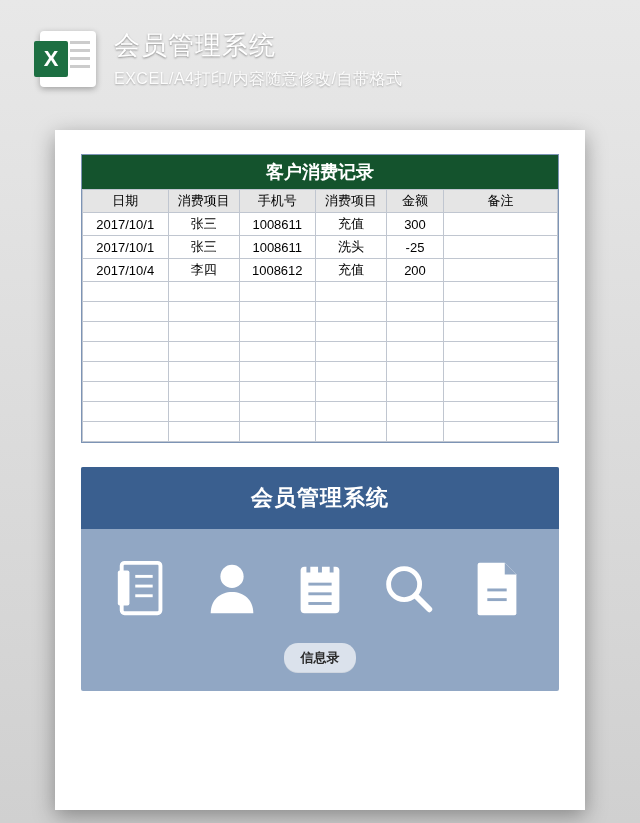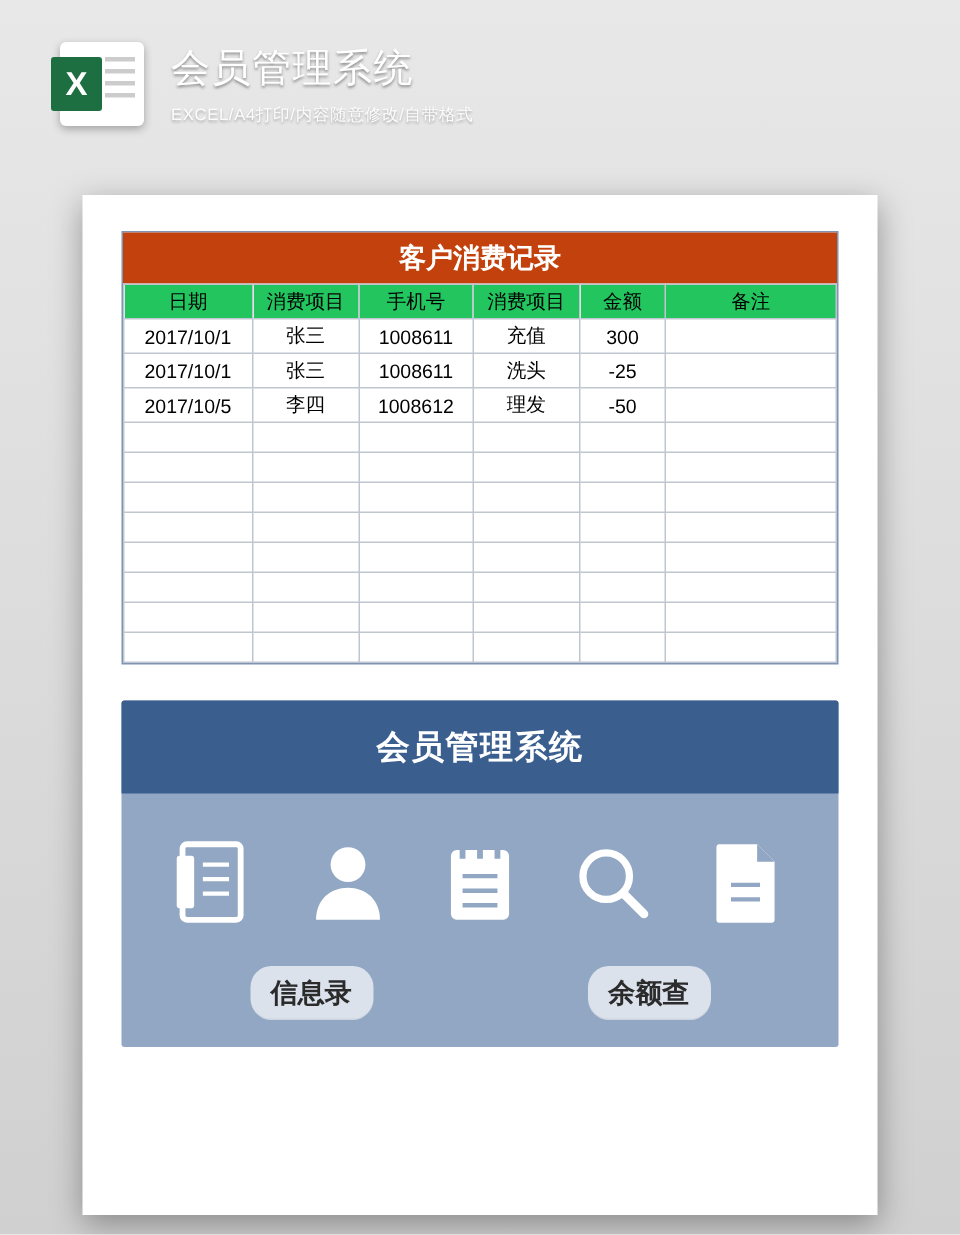--- a/index.html
+++ b/index.html
@@ -25,40 +25,40 @@
     border-radius: 2px; color: #fff;
     display: flex; align-items: center; justify-content: center;
     font-weight: bold; font-size: 22px;
   }
   .excel-icon .lines {
     position: absolute; right: 6px; top: 10px; width: 20px;
   }
   .excel-icon .lines div { height: 3px; background: #ccc; margin-bottom: 5px; }
   .header-text { color: #fff; }
   .header-title { font-size: 26px; font-weight: normal; letter-spacing: 1px; text-shadow: 0 1px 2px rgba(0,0,0,.4); }
-  .header-sub { font-size: 11px; margin-top: 6px; opacity: .9; text-shadow: 0 1px 2px rgba(0,0,0,.3); letter-spacing: 0.5px; }
+  .header-sub { font-size: 16px; margin-top: 6px; opacity: .9; text-shadow: 0 1px 2px rgba(0,0,0,.3); letter-spacing: 0.5px; }
 
   .page {
     position: absolute; left: 50%; transform: translateX(-50%);
     top: 130px; width: 530px; height: 680px;
     background: #fff; box-shadow: 0 6px 20px rgba(0,0,0,.35);
     padding: 24px 26px;
   }
   .table-wrap { border: 1px solid #7d94b5; }
   .table-title {
-    background: #c2410c; color: #fff; text-align: center;
+    background: #14532d; color: #fff; text-align: center;
     font-size: 18px; font-weight: bold; padding: 5px 0;
   }
   table { width: 100%; border-collapse: collapse; table-layout: fixed; }
   th, td {
     border: 1px solid #c0c6d0; font-size: 13px;
     padding: 2px 4px; height: 20px; text-align: center;
     white-space: nowrap; overflow: hidden;
   }
-  th { font-weight: normal; background: #22c55e; font-family: Liberation Mono, monospace; }
+  th { font-weight: normal; background: #e5e5e5; font-family: Liberation Mono, monospace; }
   col.c1 { width: 18%; } col.c2 { width: 15%; } col.c3 { width: 16%; }
   col.c4 { width: 15%; } col.c5 { width: 12%; } col.c6 { width: 24%; }
 
   .panel {
     margin-top: 24px; background: #91a7c4;
     border-radius: 2px; padding: 0 0 18px 0;
   }
   .panel-title-bar {
     background: #3a5f8f; text-align: center; padding: 16px 0;
     color: #fff; font-size: 22px; font-weight: bold;
@@ -67,21 +67,21 @@
   .icon-row {
     display: flex; justify-content: space-around;
     padding: 28px 18px 20px 18px;
   }
   .icon-cell svg { width: 62px; height: 62px; fill: #fff; }
   .btn-row {
     display: flex; justify-content: space-around; padding: 0 14px;
   }
   .btn {
     background: #dbe2ec; border-radius: 14px;
-    padding: 6px 14px; font-size: 18px; color: #2b2b2b;
+    padding: 6px 14px; font-size: 13px; color: #2b2b2b;
     min-width: 72px; text-align: center; font-weight: bold;
     box-shadow: inset 0 -1px 0 rgba(0,0,0,.05);
   }
 </style>
 </head>
 <body>
 
 <div class="header">
   <div class="excel-icon">
     <div class="x">X</div>
@@ -132,25 +132,25 @@
           </tr>
           <tr>
             <td>2017/10/1</td>
             <td>张三</td>
             <td>1008611</td>
             <td>洗头</td>
             <td>-25</td>
             <td></td>
           </tr>
           <tr>
-            <td>2017/10/5</td>
+            <td>2017/10/4</td>
             <td>李四</td>
             <td>1008612</td>
-            <td>理发</td>
-            <td>-50</td>
+            <td>充值</td>
+            <td>200</td>
             <td></td>
           </tr>
           <tr>
             <td>&nbsp;</td>
             <td>&nbsp;</td>
             <td>&nbsp;</td>
             <td>&nbsp;</td>
             <td>&nbsp;</td>
             <td>&nbsp;</td>
           </tr>
@@ -243,17 +243,16 @@
           </svg></div>
         <div class="icon-cell"><svg viewBox="0 0 64 64">
             <path d="M14 6h26l12 12v40a2 2 0 0 1-2 2H14a2 2 0 0 1-2-2V8a2 2 0 0 1 2-2z" fill="#fff"></path>
             <path d="M40 6v12h12" fill="#91a7c4"></path>
             <line x1="22" y1="34" x2="42" y2="34" stroke="#91a7c4" stroke-width="3"></line>
             <line x1="22" y1="44" x2="42" y2="44" stroke="#91a7c4" stroke-width="3"></line>
           </svg></div>
       </div>
     <div class="btn-row" id="btn-row">
         <div class="btn">信息录</div>
-        <div class="btn">余额查</div>
       </div>
   </div>
 
 </div>
 
 </body></html>

